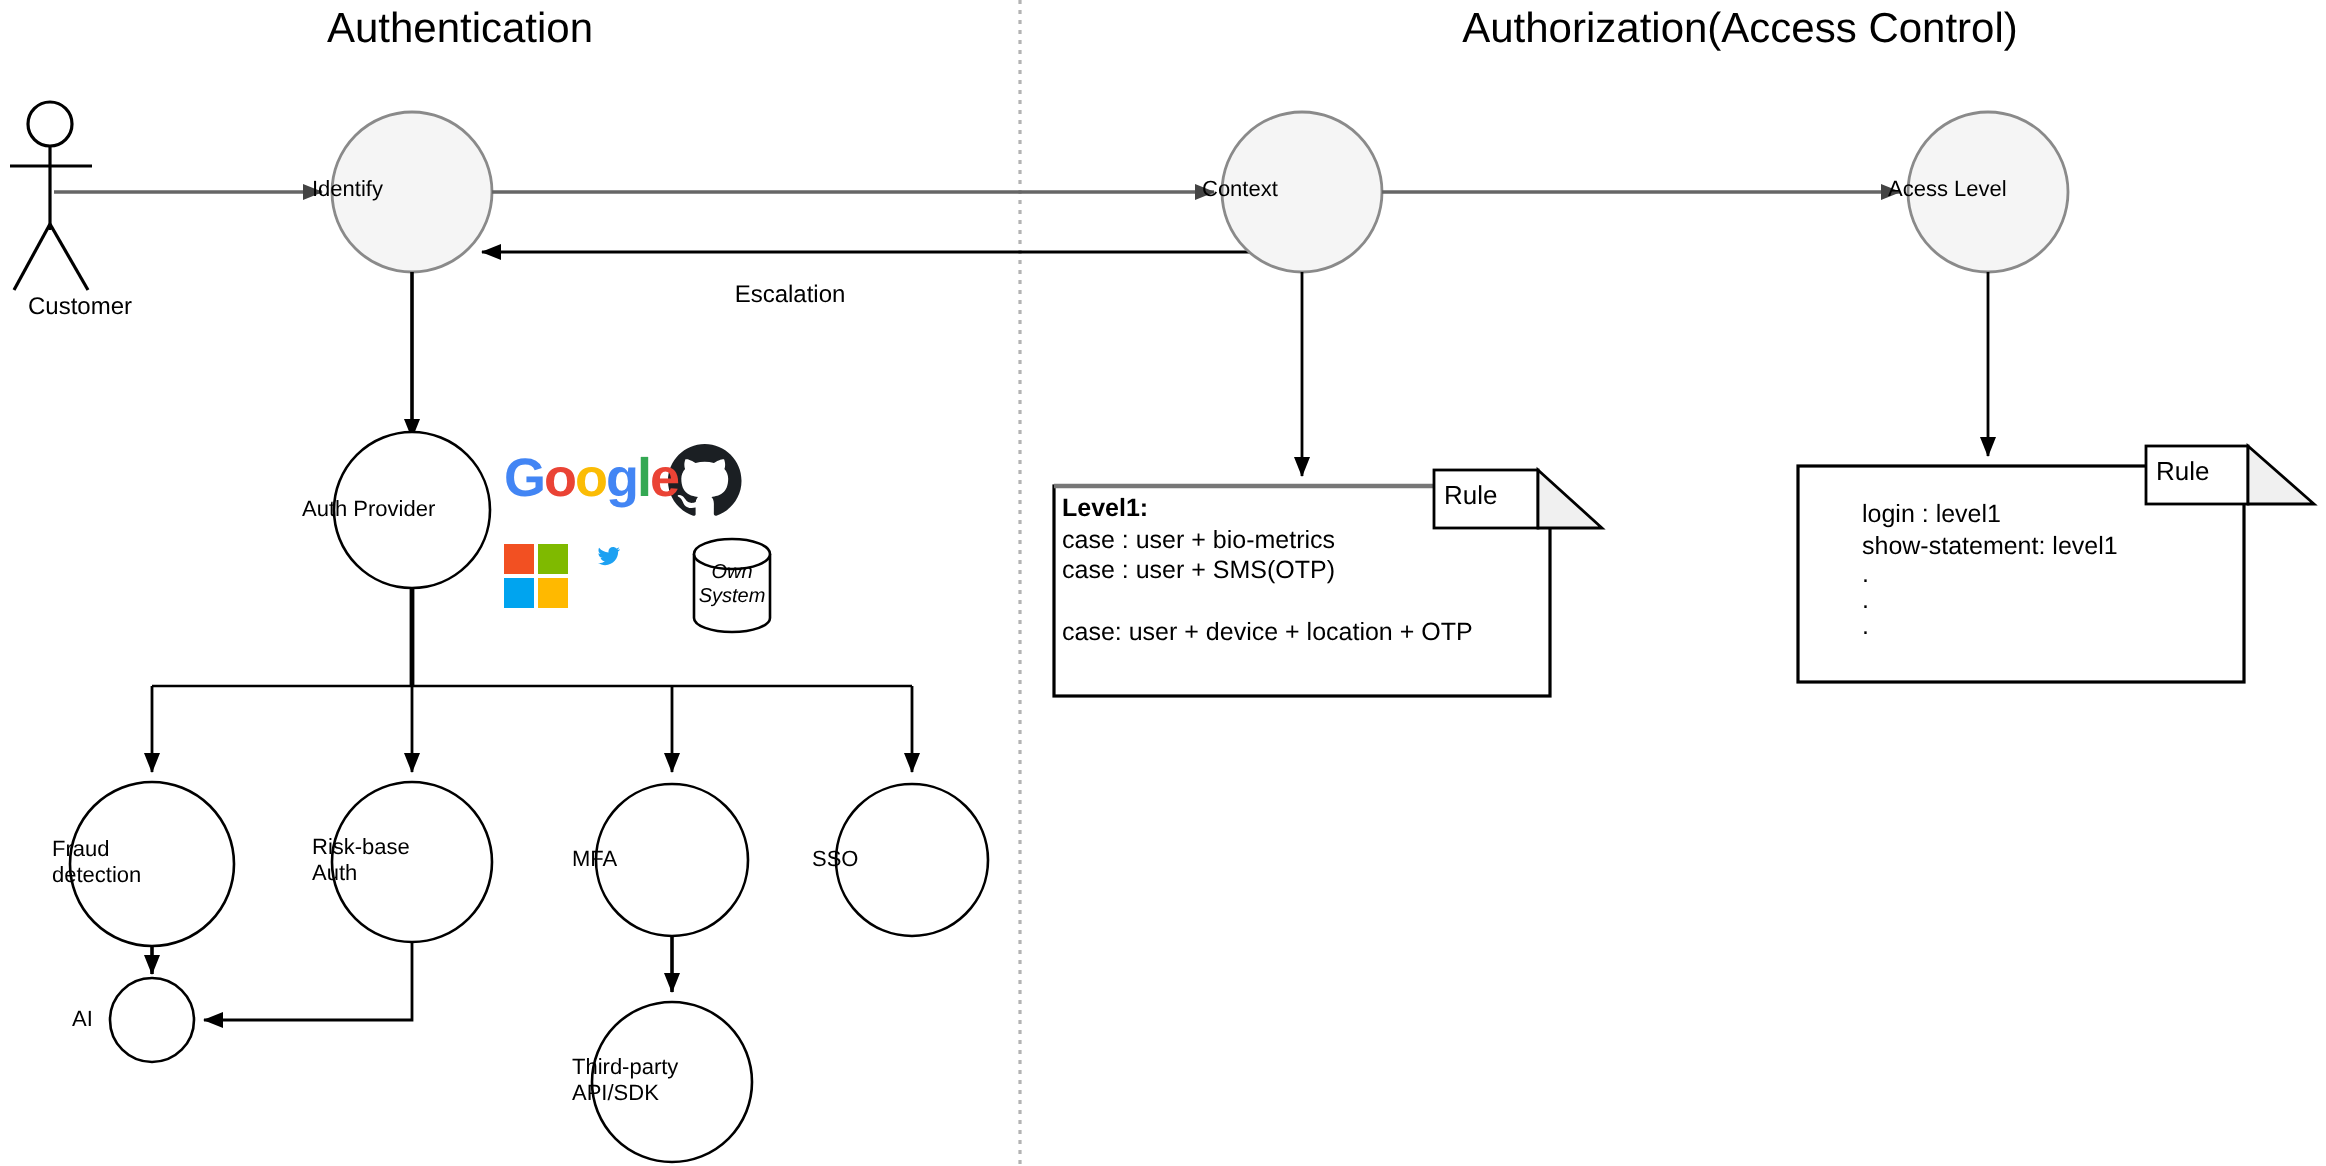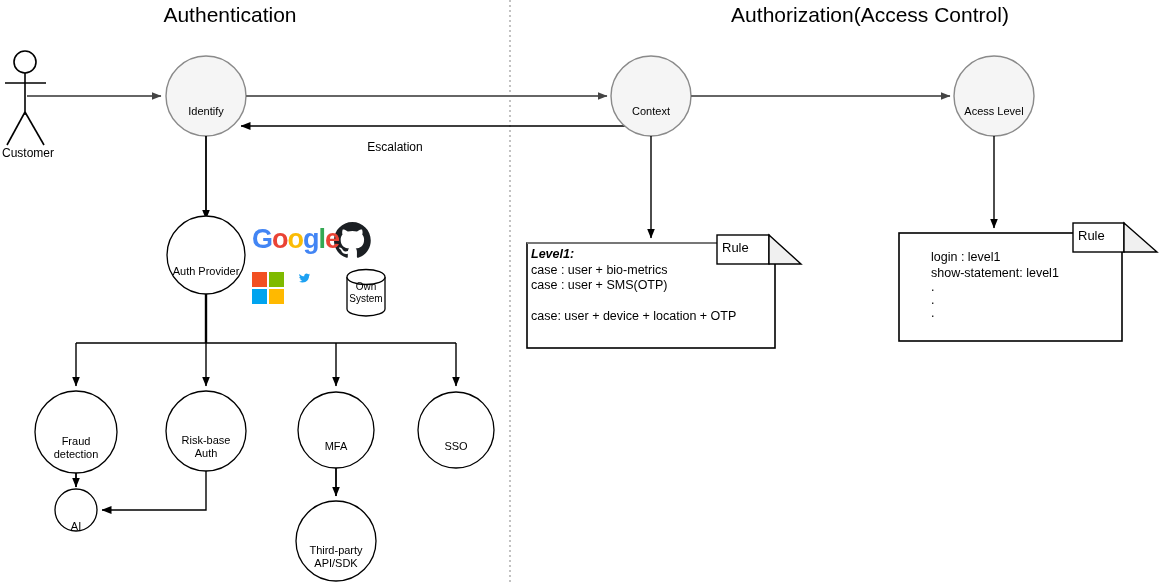--- a/index.html
+++ b/index.html
@@ -8,39 +8,39 @@
     font-family:"Liberation Sans","DejaVu Sans",sans-serif;
     color:#000;
   }
   #canvas{position:absolute;left:0;top:0;width:1163px;height:583px;}
   .ttl{
     position:absolute;font-size:21px;color:#000;white-space:nowrap;
     text-align:center;
   }
   .nodelabel{
     position:absolute;font-size:11px;line-height:13px;color:#000;
-    text-align:center;white-space:nowrap;margin-top:16px;
+    text-align:left;white-space:nowrap;
   }
   .notetext{
     position:absolute;font-size:12.5px;line-height:15.5px;color:#000;
     white-space:nowrap;
   }
   .ruletab{
     position:absolute;font-size:13px;color:#000;white-space:nowrap;
   }
   .edgelabel{
     position:absolute;font-size:12px;color:#000;white-space:nowrap;
   }
   .actorlabel{
     position:absolute;font-size:12px;color:#000;white-space:nowrap;
   }
   .logo{position:absolute;}
   .cyl-text{
     position:absolute;font-size:10px;line-height:12px;text-align:center;
-    color:#000;white-space:nowrap;
+    color:#000;white-space:nowrap;font-style:italic;
   }
 </style>
 </head>
 <body>
 
 <svg id="canvas" viewBox="0 0 1163 583">
   <defs>
     <marker id="arrGray" markerWidth="10" markerHeight="8" refX="9.5" refY="4" orient="auto" markerUnits="userSpaceOnUse">
       <path d="M0,0 L10,4 L0,8 z" fill="#444"></path>
     </marker>
@@ -146,21 +146,21 @@
       c16,0,32.1-2.2,47-6.1C79.4,527.1,17.9,455.1,17.9,368.2v-2.2c23.8,13.3,51.5,21.5,80.8,22.6c-48.1-32.1-79.7-86.9-79.7-148.9
       c0-33.2,8.8-63.7,24.3-90.3c88.1,108.6,220.4,179.6,368.8,187.3c-2.8-13.3-4.4-27.1-4.4-40.9c0-98.5,79.7-178.8,178.8-178.8
       c51.5,0,98,21.5,130.7,56.4c40.4-7.7,79.2-22.6,113.5-43.1c-13.3,41.6-41.6,76.5-78.6,98.6c36.1-3.9,71-13.8,103.1-27.6
       C851.5,236.6,821,268.2,785.9,293.5z"></path>
   </g>
 </svg>
 
 <div class="ttl" style="left:0px;top:3px;width:460px;">Authentication</div>
 <div class="ttl" style="left:600px;top:3px;width:540px;">Authorization(Access Control)</div>
 
-<div class="actorlabel" style="left:0px;top:146px;width:56px;text-align:center;">Customer</div>
+<div class="actorlabel" style="left:0px;top:146px;width:56px;text-align:center;padding-left:12px;">Customer</div>
 
 <div class="nodelabel" style="left:156px;top:89px;width:100px;">Identify</div>
 <div class="nodelabel" style="left:601px;top:89px;width:100px;">Context</div>
 <div class="nodelabel" style="left:944px;top:89px;width:100px;">Acess Level</div>
 <div class="nodelabel" style="left:151px;top:249px;width:110px;">Auth Provider</div>
 
 <div class="nodelabel" style="left:26px;top:419px;width:100px;">Fraud</div>
 <div class="nodelabel" style="left:26px;top:432px;width:100px;">detection</div>
 
 <div class="nodelabel" style="left:156px;top:418px;width:100px;">Risk-base</div>
@@ -178,21 +178,21 @@
 <div class="logo" style="left:252px;top:226px;font-size:27px;font-weight:bold;letter-spacing:-1px;line-height:27px;font-family:'Liberation Sans',sans-serif;">
   <span style="color:#4285F4;">G</span><span style="color:#EA4335;">o</span><span style="color:#FBBC05;">o</span><span style="color:#4285F4;">g</span><span style="color:#34A853;">l</span><span style="color:#EA4335;">e</span>
 </div>
 
 <div class="cyl-text" style="left:336px;top:281px;width:60px;">Own</div>
 <div class="cyl-text" style="left:336px;top:293px;width:60px;">System</div>
 
 <div class="ruletab" style="left:722px;top:240px;">Rule</div>
 
 <div style="position:absolute;left:531px;top:247px;width:240px;">
-  <div class="notetext" style="position:static;font-weight:bold;font-style:italic;">Level1:</div>
+  <div class="notetext" style="position:static;font-weight:bold;">Level1:</div>
   <div class="notetext" style="position:static;">case : user + bio-metrics</div>
   <div class="notetext" style="position:static;">case : user + SMS(OTP)</div>
   <div class="notetext" style="position:static;height:15px;"></div>
   <div class="notetext" style="position:static;">case: user + device + location + OTP</div>
 </div>
 
 <div class="ruletab" style="left:1078px;top:228px;">Rule</div>
 
 <div style="position:absolute;left:931px;top:250px;width:215px;">
   <div class="notetext" style="position:static;">login : level1</div>

